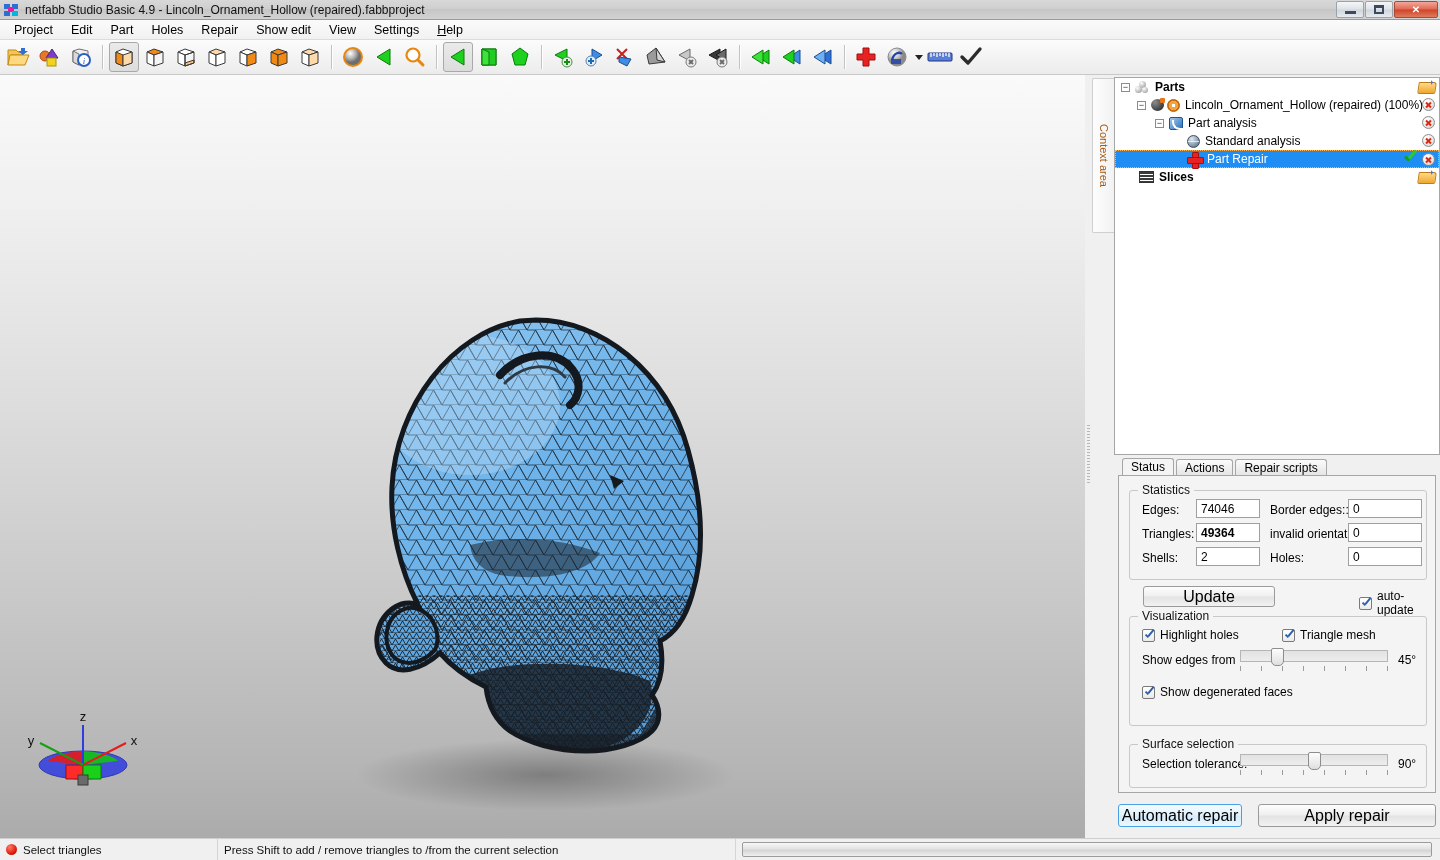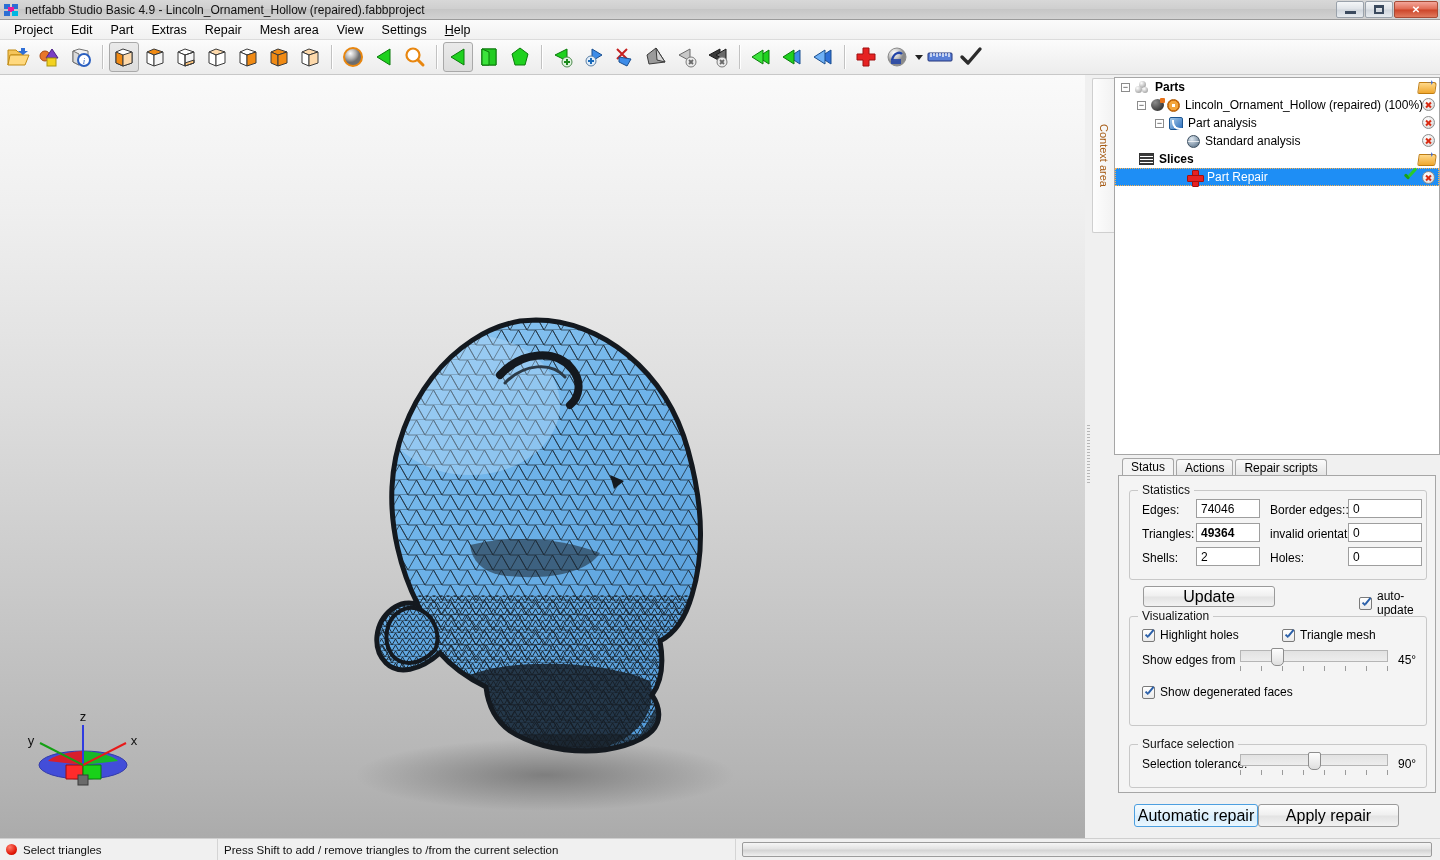--- a/index.html
+++ b/index.html
@@ -232,23 +232,23 @@
           <span class="glyph-max"></span>
         </div>
       <div class="wbtn close">✕</div>
     </div>
   </div>
 
   <div class="menubar">
     <div class="menu-item">Project</div>
     <div class="menu-item">Edit</div>
     <div class="menu-item">Part</div>
-    <div class="menu-item">Extras</div>
+    <div class="menu-item">Holes</div>
     <div class="menu-item">Repair</div>
-    <div class="menu-item">Mesh area</div>
+    <div class="menu-item">Show edit</div>
     <div class="menu-item">View</div>
     <div class="menu-item">Settings</div>
     <div class="menu-item"><u>H</u>elp</div>
   </div>
 
   <div class="toolbar">
 
     <div class="tb">
       <svg width="24" height="22" viewBox="0 0 24 22">
         <path d="M1 4h8l2 2h5v3H4L1 19z" fill="#f5c55a" stroke="#c08a12"></path>
@@ -612,37 +612,37 @@
 
       <div class="trow" style="padding-left:58px;">
         <span style="width:14px"></span>
         <span class="ic-globe ico"></span>
         <span class="tlabel">Standard analysis</span>
         <span class="tright">
             <span class="ic-x"></span>
           </span>
       </div>
 
-      <div class="trow" style="padding-left:24px;">
-        <span class="ic-slices ico"></span>
-        <span class="tlabel bold">Slices</span>
-        <span class="tright">
-            <span class="ic-folder"></span>
-          </span>
-      </div>
-
       <div class="trow sel" style="padding-left:58px;">
         <span style="width:14px"></span>
         <span class="ic-plus"></span>
         <span class="tlabel">Part Repair</span>
         <span class="tright">
           <span class="ic-check"></span>
           <span class="ic-x"></span>
         </span>
       </div>
+
+      <div class="trow" style="padding-left:24px;">
+        <span class="ic-slices ico"></span>
+        <span class="tlabel bold">Slices</span>
+        <span class="tright">
+            <span class="ic-folder"></span>
+          </span>
+      </div>
     </div>
 
     <div class="tabstrip" style="left:4px;">
       <div class="tab active">Status</div>
       <div class="tab">Actions</div>
       <div class="tab">Repair scripts</div>
     </div>
 
     <div class="tabbody">
 
@@ -706,22 +706,22 @@
         <div class="lbl" style="left:12px; top:12px;">Selection tolerance:</div>
         <div class="slider" style="left:110px; top:9px; width:148px;">
           <div class="track"></div>
           <div class="thumb" style="left:68px;"></div>
         </div>
         <div class="ticks" style="position:absolute; left:110px; top:25px; width:148px;"></div>
         <div class="sval" style="left:268px; top:12px;">90°</div>
       </div>
     </div>
 
-    <div class="btn primary" style="left:20px; top:729px; width:124px; height:23px;">Automatic repair</div>
-    <div class="btn" style="left:144px; top:729px; width:141px; height:23px;">Apply repair</div>
+    <div class="btn primary" style="left:4px; top:729px; width:124px; height:23px;">Automatic repair</div>
+    <div class="btn" style="left:144px; top:729px; width:178px; height:23px;">Apply repair</div>
   </div>
 
   <div class="statusbar">
     <div class="sb-cell" style="width:218px;">
       <span class="reddot"></span>
       <span>Select triangles</span>
     </div>
     <div class="sb-cell" style="width:518px;">
       <span>Press Shift to add / remove triangles to /from the current selection</span>
     </div>

